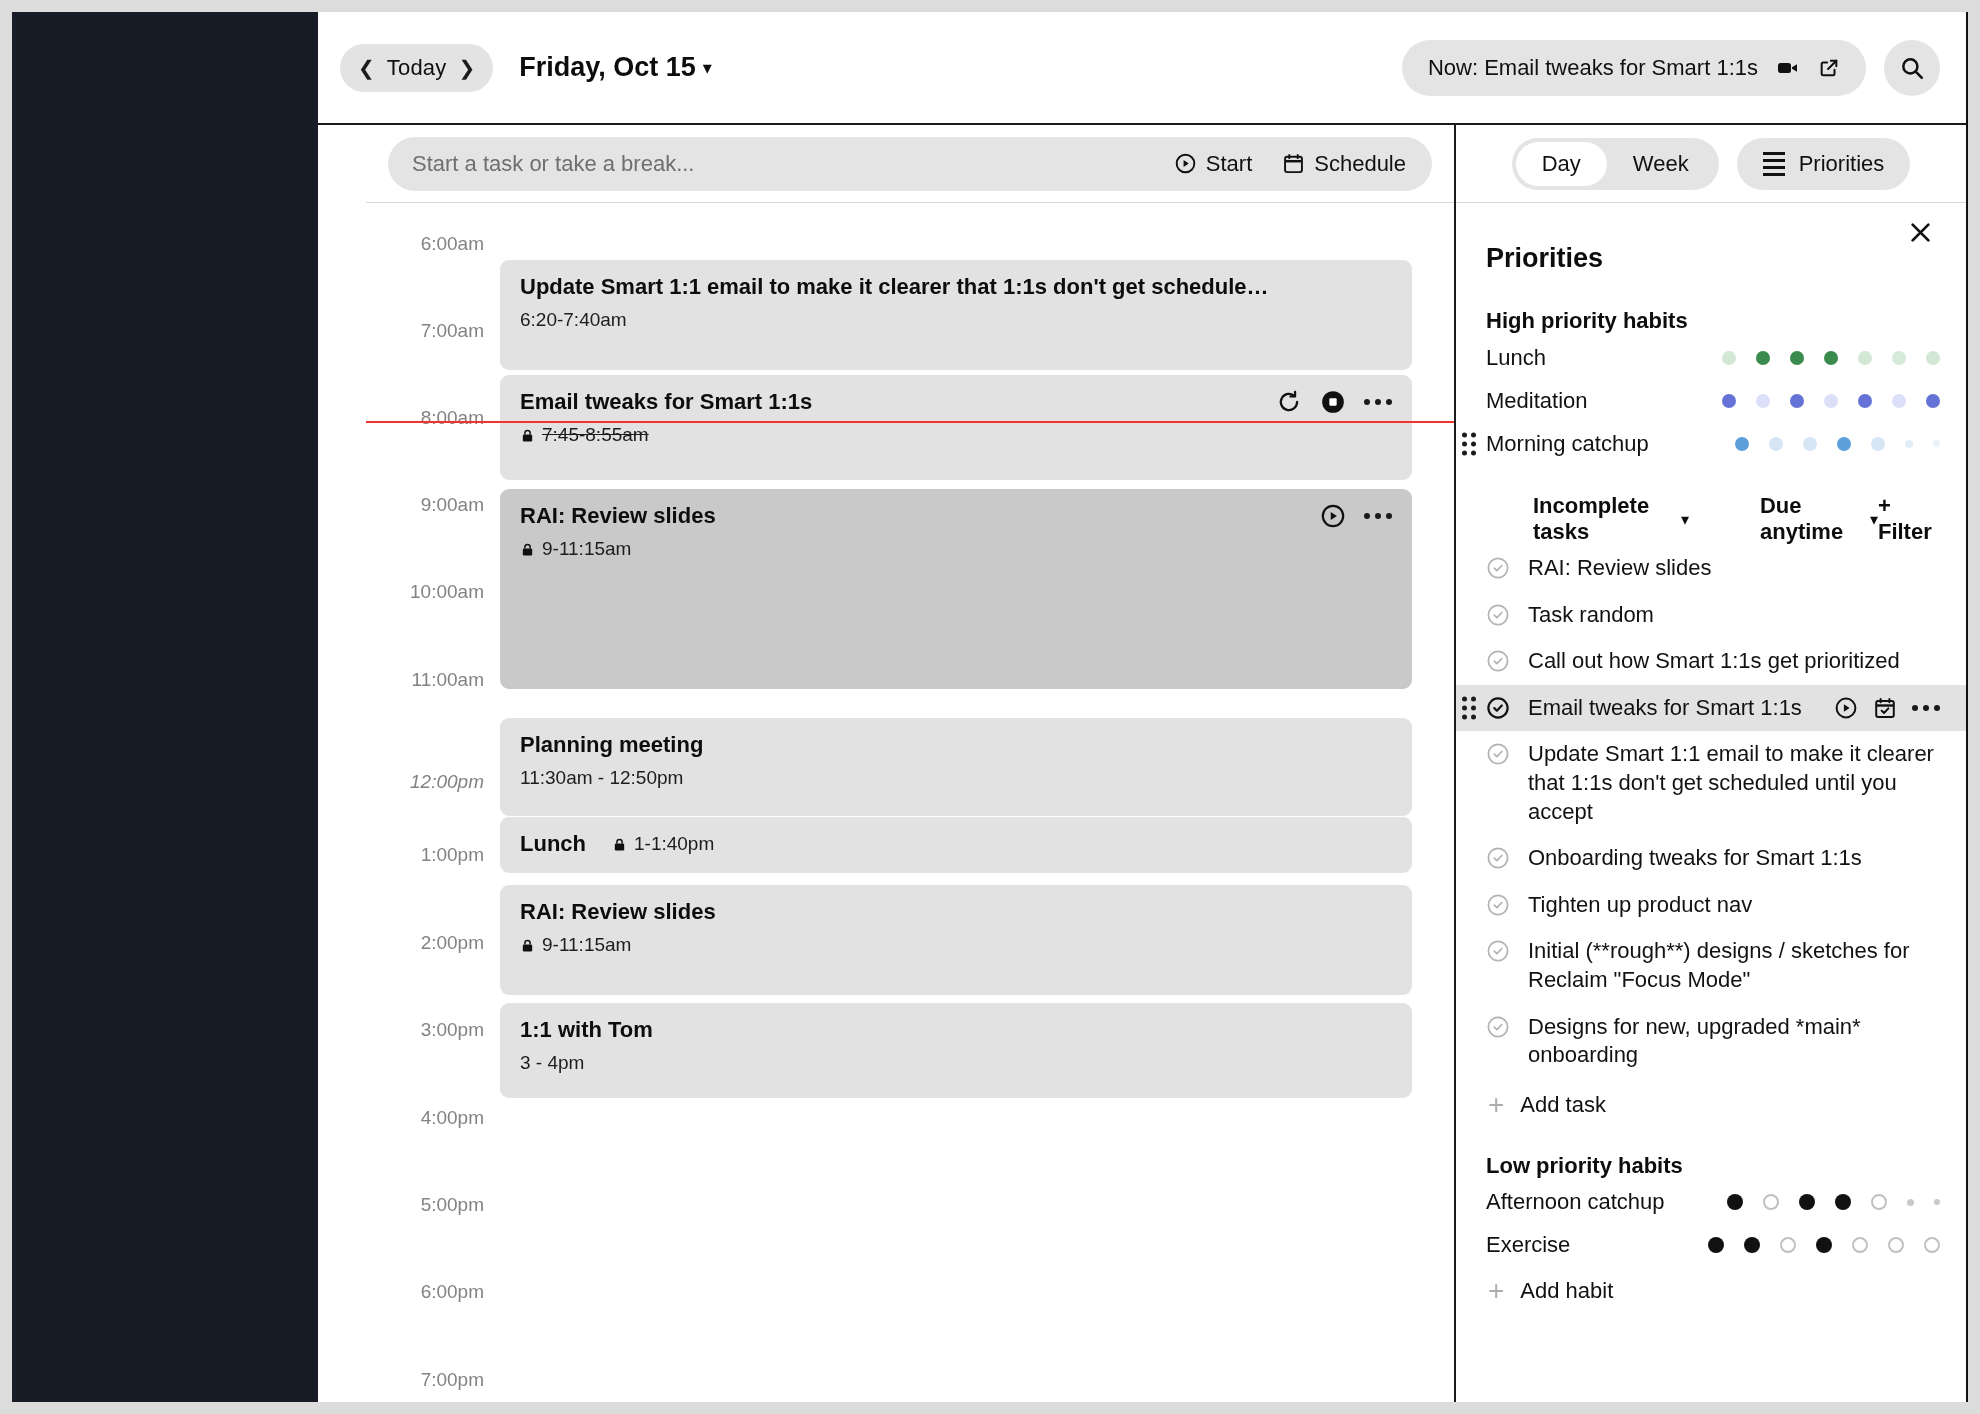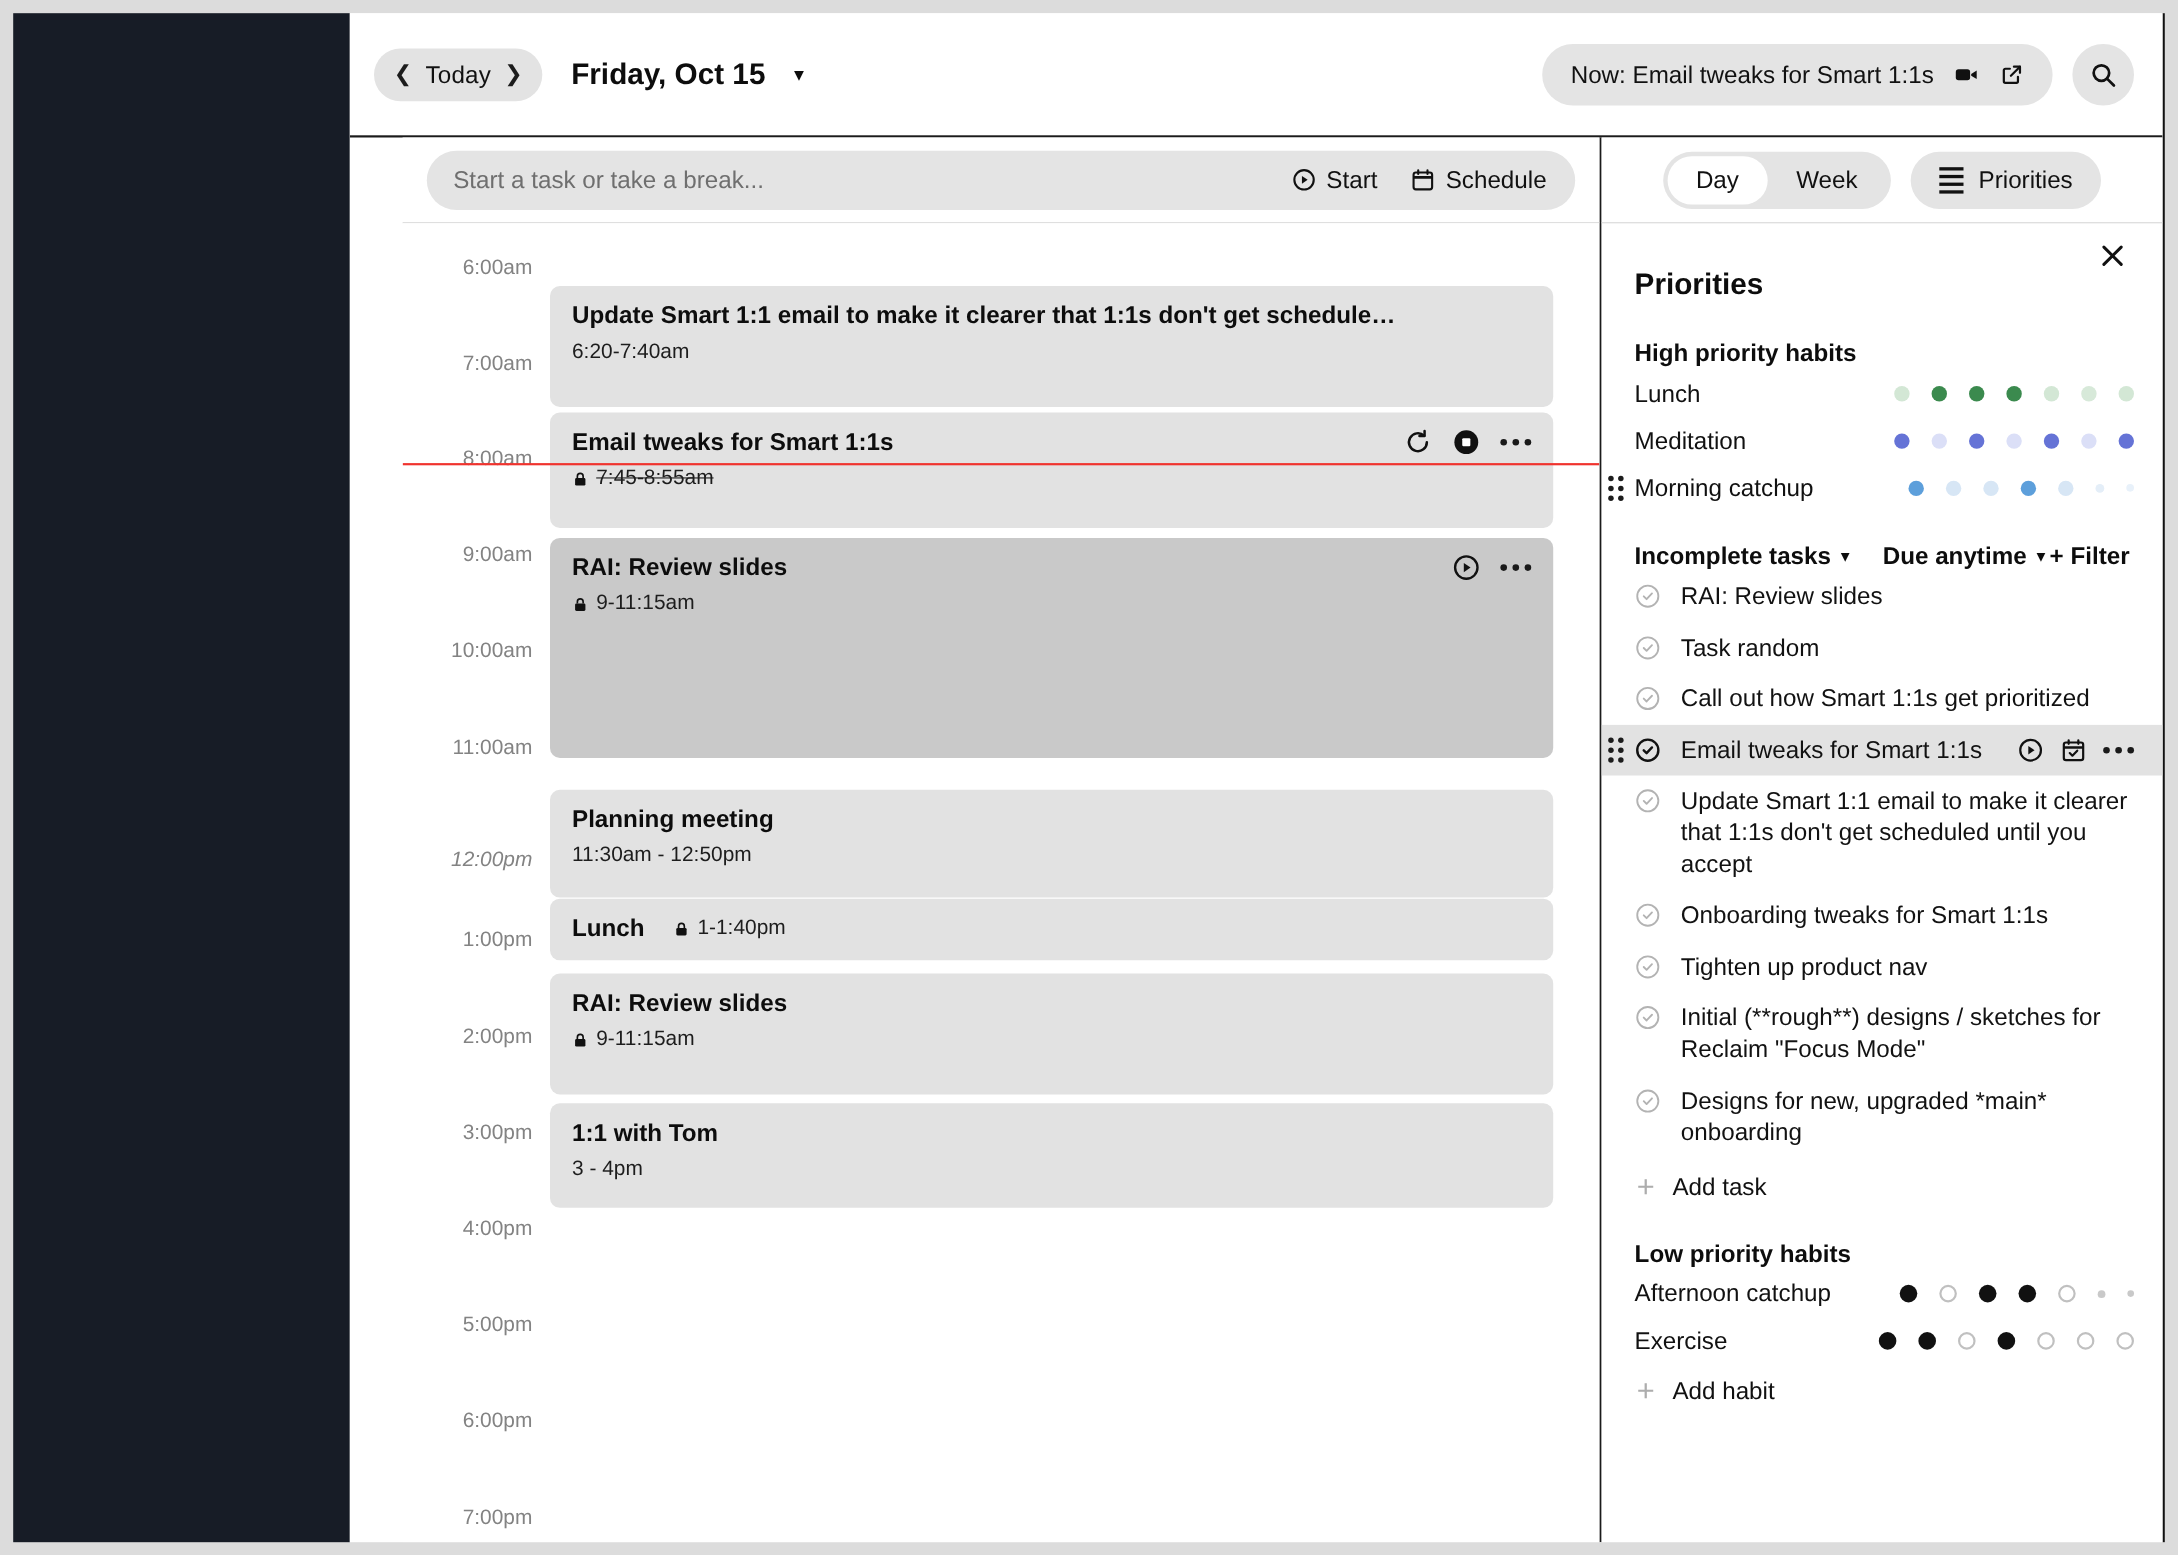--- a/index.html
+++ b/index.html
@@ -39,21 +39,21 @@
   .today-pill {
     display: flex; align-items: center; gap: 12px;
     background: #e3e3e3; border-radius: 40px;
     height: 48px; padding: 0 18px;
     font-size: 22px; color: #111; cursor: pointer;
   }
   .today-pill .chev { font-size: 20px; line-height: 1; color: #1c1c1c; }
   .today-pill .lbl { font-size: 22px; letter-spacing: .2px; }
   .date-title {
     margin-left: 26px;
-    display: flex; align-items: center; gap: 26px;
+    display: flex; align-items: center; gap: 7px;
     font-size: 27px; font-weight: bold; color: #0d0d0d;
     cursor: pointer;
     text-align: center;
   }
   .date-title .caret { font-size: 18px; font-weight: normal; }
   .header-spacer { flex: 1 1 auto; }
   .now-pill {
     display: flex; align-items: center; gap: 18px;
     background: #e4e4e4; border-radius: 40px;
     height: 56px; padding: 4px 26px;
@@ -200,21 +200,21 @@
   .habit-row .drag i { width: 5px; height: 5px; background: #1c1c1c; border-radius: 50%; display: block; }
   .habit-name { flex: 1 1 auto; }
   .dotrow { display: flex; align-items: center; gap: 20px; }
   .dotrow span { display: block; border-radius: 50%; }
 
   .filter-row {
     display: flex; align-items: center;
     padding: 30px 30px 0 30px;
     font-size: 22px; color: #0d0d0d;
   }
-  .filter-row .fitem { display: flex; align-items: center; gap: 9px; font-weight: bold; cursor: pointer; }
+  .filter-row .fitem { display: flex; align-items: center; gap: 9px; font-weight: bold; cursor: pointer; margin-left: 47px; }
   .filter-row .fitem .caret { font-size: 16px; font-weight: normal; }
   .filter-row .gap { width: 30px; }
   .filter-row .spacer { flex: 1 1 auto; }
   .filter-row .addf { display: flex; align-items: center; gap: 8px; font-weight: bold; cursor: pointer; }
 
   .task {
     position: relative;
     display: flex; align-items: flex-start; gap: 18px;
     padding: 9px 26px 9px 30px;
     font-size: 22px; color: #121212; line-height: 1.3;

